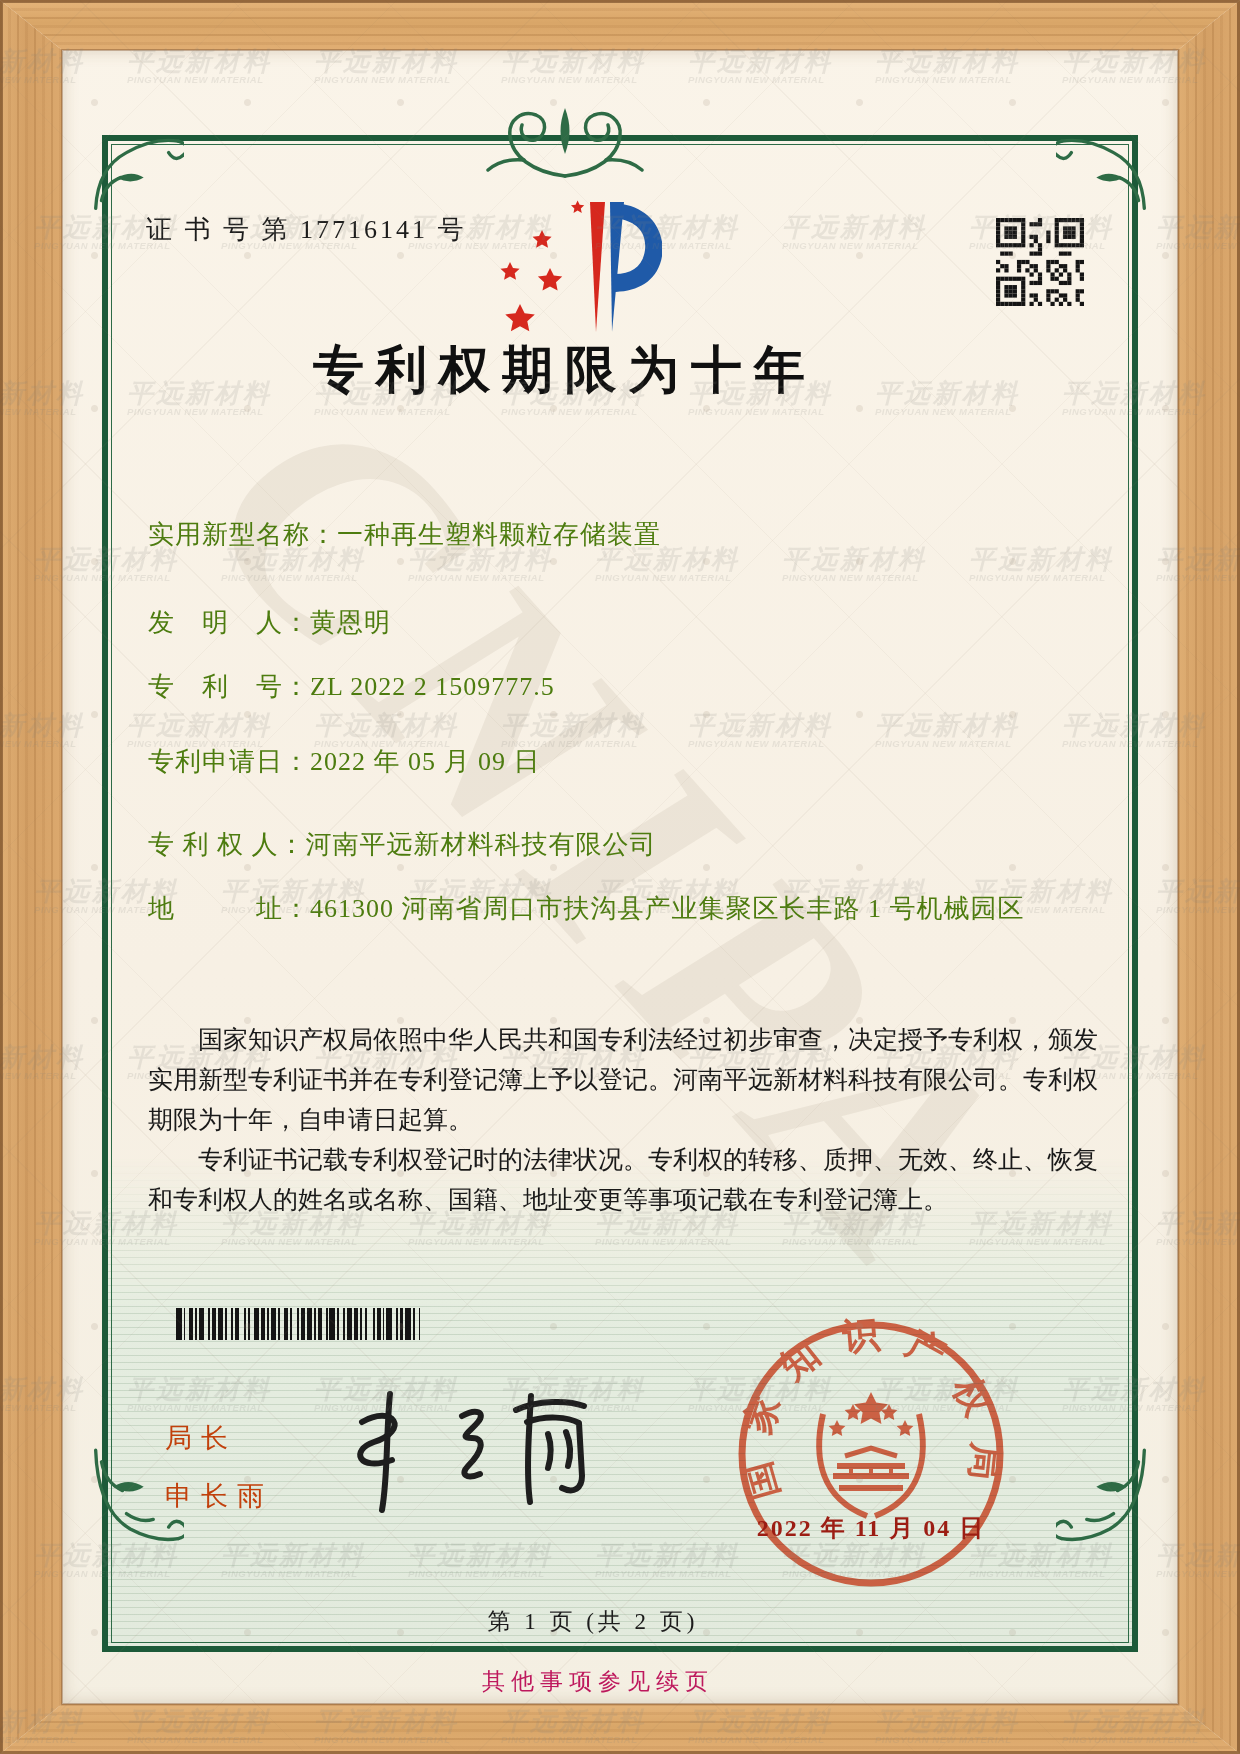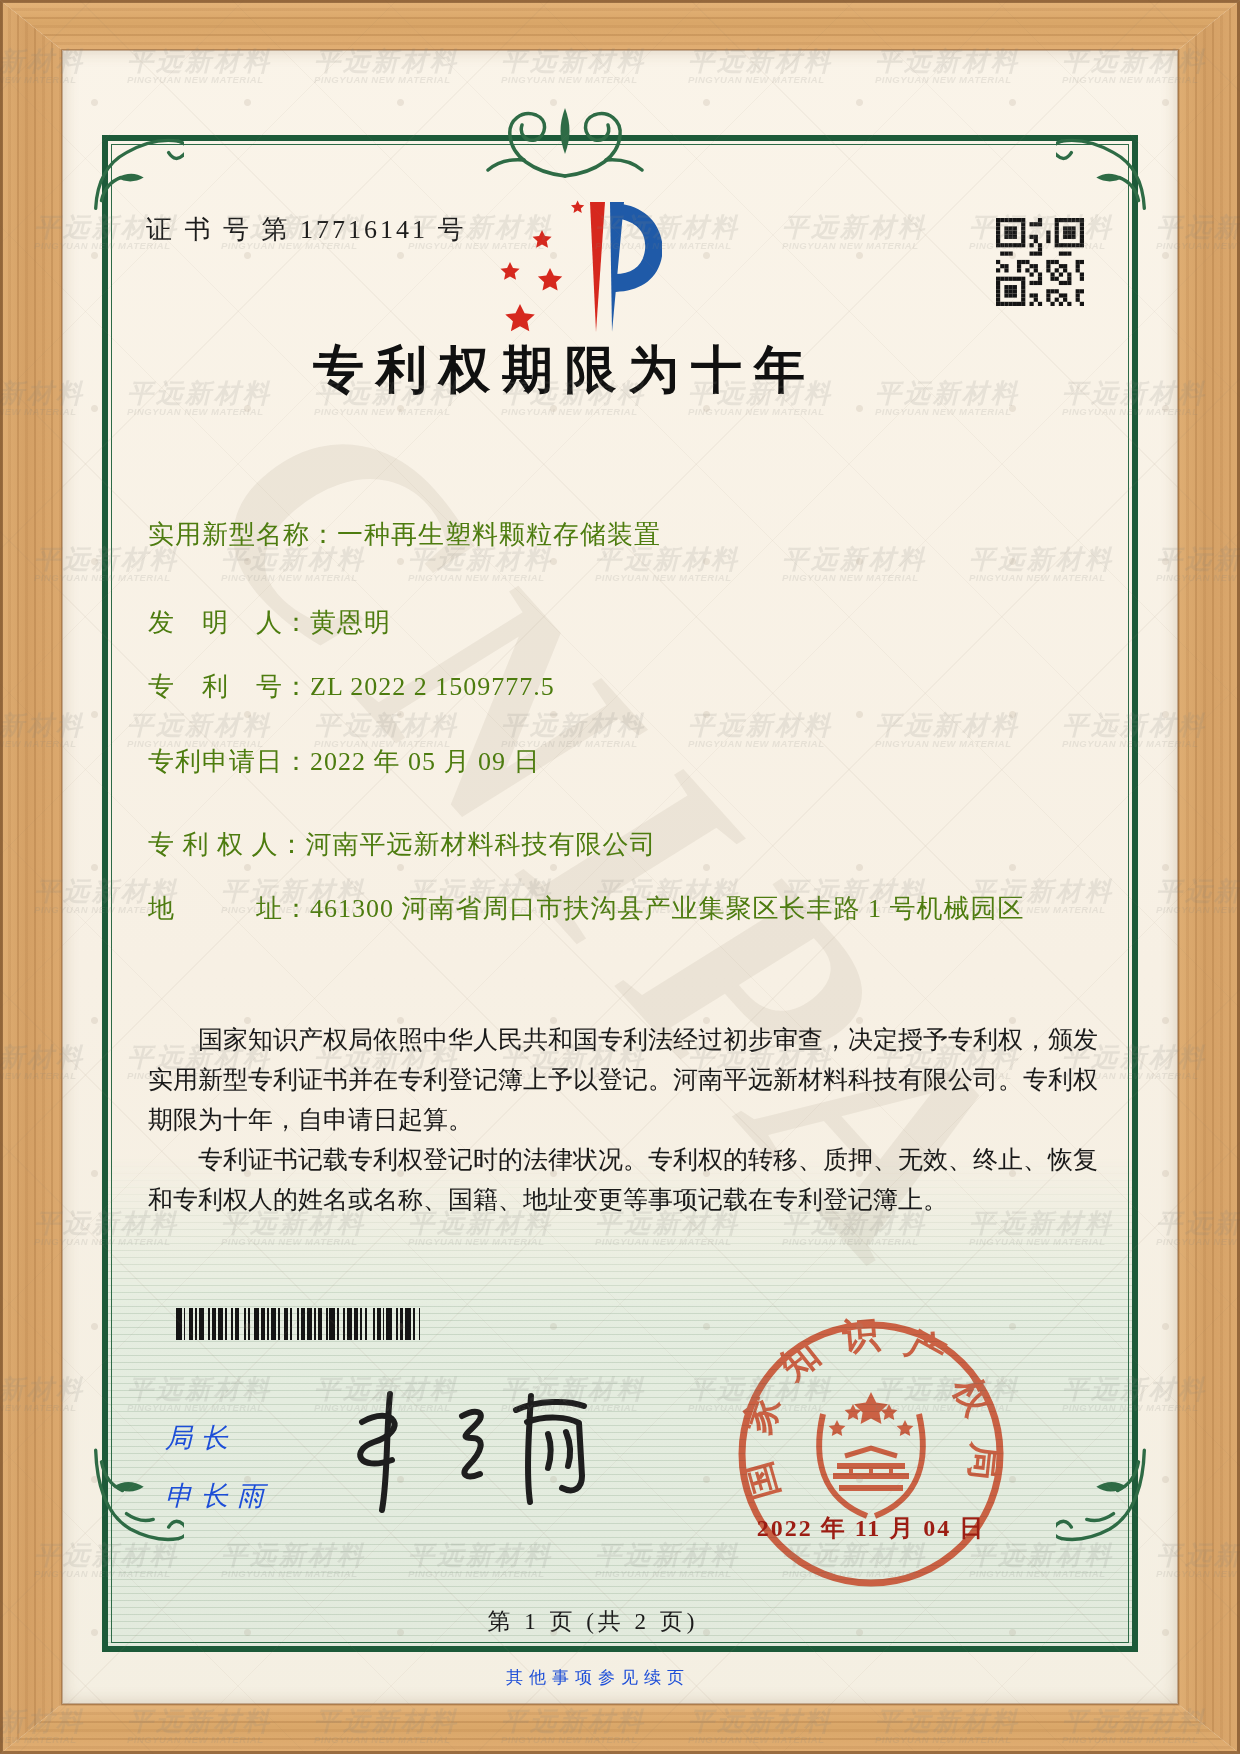--- a/index.html
+++ b/index.html
@@ -49,29 +49,29 @@
   .flabel{flex:none;white-space:pre;}
   .fvalue{flex:1;}
   .grant-row{position:absolute;left:148px;top:962px;width:952px;z-index:30;font-size:26px;color:#161616;letter-spacing:1px;}
   .grant-right{position:absolute;left:492px;top:0;}
   .paras{position:absolute;left:148px;top:1020px;width:950px;z-index:30;font-size:25px;
          line-height:40px;color:#191919;text-align:justify;}
   .paras p{margin:0;text-indent:2em;}
   .barcode{position:absolute;left:176px;top:1308px;width:324px;height:32px;z-index:30;font-size:0;}
   .barcode i{display:inline-block;height:32px;background:#141414;vertical-align:top;}
   .signer{position:absolute;left:165px;z-index:30;font-family:"Liberation Sans","DejaVu Sans",sans-serif;
-          font-size:27px;color:#1d4ed8;letter-spacing:9px;font-style:italic;}
+          font-size:27px;color:#c2410c;letter-spacing:9px;}
   .sig{position:absolute;left:330px;top:1378px;z-index:30;}
   .seal{position:absolute;left:733px;top:1316px;z-index:40;mix-blend-mode:multiply;opacity:.9;}
   .seal-date{position:absolute;left:733px;top:1512px;width:276px;z-index:41;text-align:center;
              font-size:24px;font-weight:600;color:#9c1d13;letter-spacing:2px;}
   .page-info{position:absolute;left:103px;top:1606px;width:980px;z-index:30;text-align:center;
              font-size:23px;color:#1c1c1c;letter-spacing:4px;}
   .cont-note{position:absolute;left:103px;top:1666px;width:990px;z-index:30;text-align:center;
-             font-size:17px;color:#1d4ed8;letter-spacing:6px;}
+             font-size:23px;color:#be185d;letter-spacing:6px;}
 
   
   .wood{position:absolute;z-index:50;}
   .wood-h{left:0;width:1240px;height:50px;background:
       repeating-linear-gradient(180deg, rgba(139,86,36,.20) 0 2px, transparent 2px 8px, rgba(151,97,46,.12) 8px 11px, transparent 11px 17px),
       linear-gradient(180deg,#e5b47a,#d9a668 45%,#e1ae73);}
   .wood-top{top:0;clip-path:polygon(0 0,1240px 0,1178px 50px,62px 50px);}
   .wood-bottom{top:1704px;clip-path:polygon(62px 0,1178px 0,1240px 50px,0 50px);}
   .wood-v{top:0;width:62px;height:1754px;background:
       repeating-linear-gradient(90deg, rgba(139,86,36,.20) 0 2px, transparent 2px 8px, rgba(151,97,46,.12) 8px 11px, transparent 11px 17px),

